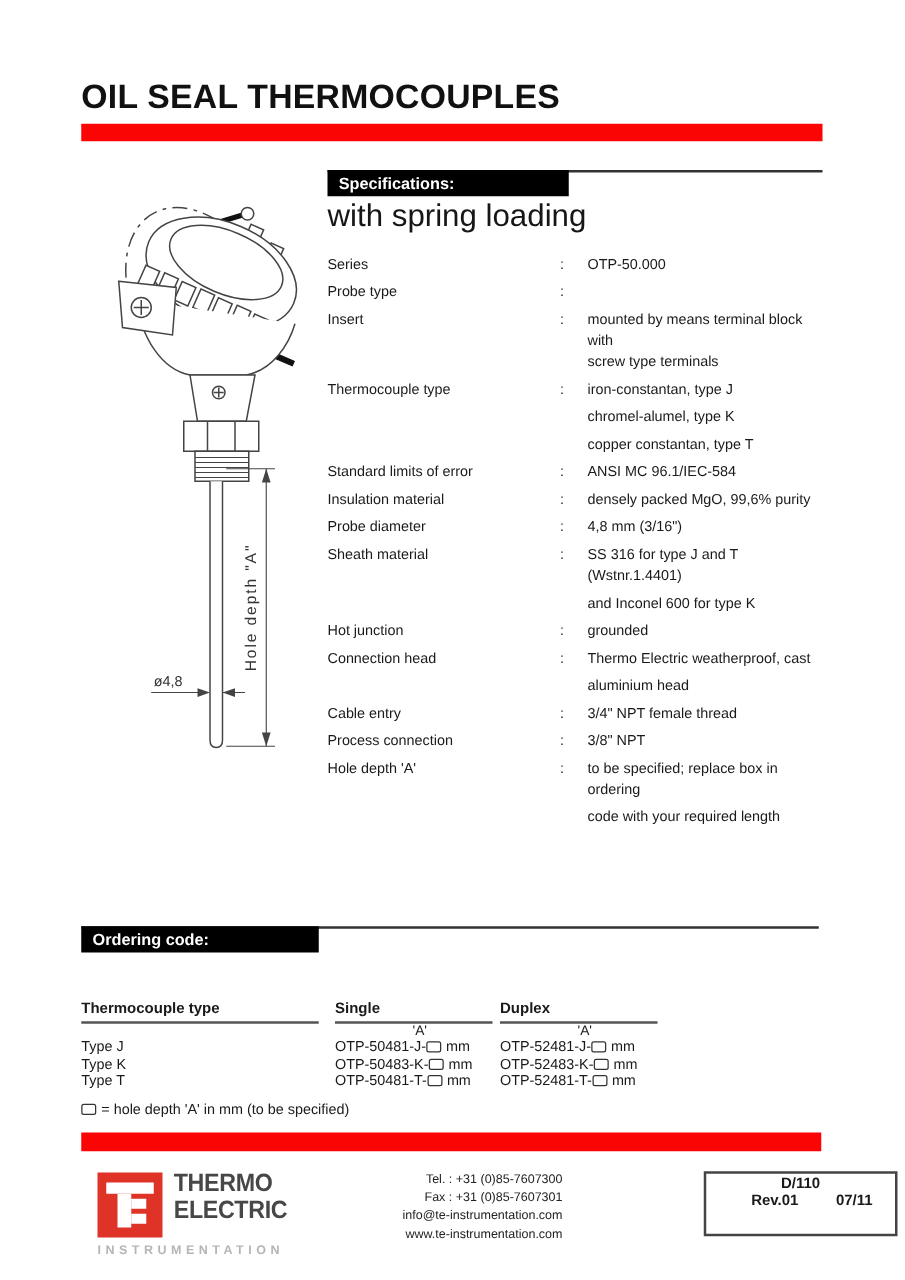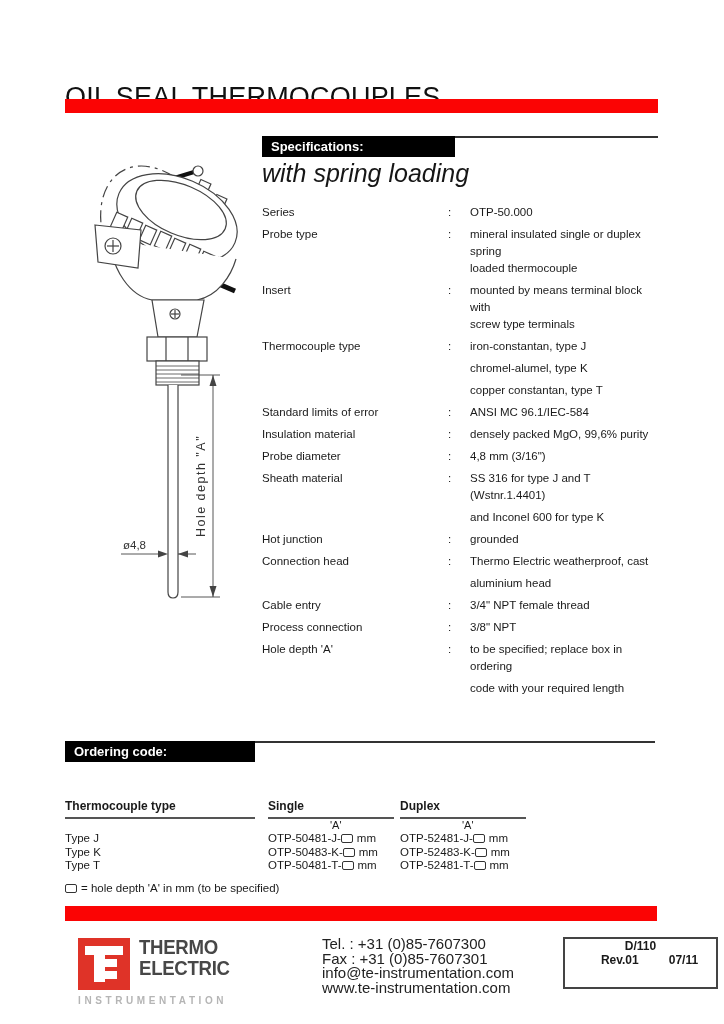--- a/index.html
+++ b/index.html
@@ -1,35 +1,35 @@
 <!DOCTYPE html>
 <html><head>
 <meta charset="utf-8">
 <style>
   html,body{margin:0;padding:0;background:#e8e8e8;}
   .page{position:relative;width:724px;height:1024px;background:#ffffff;margin:0 auto;
         font-family:"Liberation Sans", sans-serif;color:#1a1a1a;overflow:hidden;}
 
   
-  .doc-title{position:absolute;left:65px;top:64px;font-size:27px;font-weight:normal;
+  .doc-title{position:absolute;left:65px;top:44px;font-size:27px;font-weight:bold;
              letter-spacing:.2px;color:#111;}
   .redbar{position:absolute;background:#fb0404;}
   .redbar.top{left:65px;top:99px;width:593px;height:14px;}
   .redbar.bottom{left:65px;top:906px;width:592px;height:15px;}
 
   
   .sect-rule{position:absolute;height:2px;background:#333;}
   .blackbox{position:absolute;background:#000;color:#fff;font-size:13px;font-weight:bold;
             padding:3px 0 3px 9px;height:15px;line-height:15px;}
 
   
   .specs{position:absolute;left:262px;top:136px;width:400px;}
   .specs .sect-rule{left:0;top:0;width:396px;}
   .specs .blackbox{left:0;top:0;width:184px;}
-  .spec-subtitle{position:absolute;left:0;top:23px;font-size:25px;color:#161616;font-style:italic;}
+  .spec-subtitle{position:absolute;left:0;top:23px;font-size:25px;color:#161616;}
   .spec-rows{position:absolute;left:0;top:68px;width:400px;}
   .srow{display:grid;grid-template-columns:186px 22px 1fr;margin-bottom:5px;
         font-size:11.5px;}
   .srow .slabel,.srow .scolon,.vline{line-height:17px;}
   .vline.sp{margin-top:5px;}
 
   
   .ordering{position:absolute;left:65px;top:741px;width:594px;}
   .ordering .sect-rule{left:0;top:0;width:590px;}
   .ordering .blackbox{left:0;top:0;width:181px;}
@@ -54,21 +54,21 @@
   .logo-square .g{position:absolute;background:#fff;}
   .g.topbar{left:7px;top:8px;width:38px;height:9px;}
   .g.stem{left:16px;top:17px;width:11px;height:27px;}
   .g.arm1{left:27px;top:21px;width:12px;height:8px;}
   .g.arm2{left:27px;top:33px;width:12px;height:8px;}
   .logo-name{margin-left:9px;font-size:20px;font-weight:bold;color:#474747;
              line-height:21px;letter-spacing:-.3px;transform:scaleX(.93);
              transform-origin:left top;margin-top:-1px;}
   .logo-sub{position:absolute;left:78px;top:995px;font-size:10px;color:#b5b5b5;
             letter-spacing:3.6px;font-weight:bold;text-align:right;}
-  .contact{position:absolute;left:322px;top:937px;font-size:15px;line-height:14.5px;color:#222;}
+  .contact{position:absolute;left:322px;top:937px;font-size:10px;line-height:14.5px;color:#222;text-align:right;}
   .docbox{position:absolute;left:563px;top:937px;width:151px;height:48px;border:2px solid #444;
           display:flex;flex-direction:column;align-items:center;justify-content:flex-start;
           font-size:12px;font-weight:bold;}
   .docbox .revline span{display:inline-block;padding-left:18px;}
   .docbox .revline .rev{margin-right:12px;}
 
   
   .drawing{position:absolute;left:55px;top:148px;}
   .drawing svg{display:block;}
 </style>
@@ -156,24 +156,20 @@
       <div class="srow">
         <div class="slabel">Series</div>
         <div class="scolon">:</div>
         <div class="svalue">
             <div class="vline">OTP-50.000</div>
           </div>
       </div>
       <div class="srow">
         <div class="slabel">Probe type</div>
         <div class="scolon">:</div>
-        <div class="svalue">
-          <div class="vline">mineral insulated single or duplex spring</div>
-          <div class="vline">loaded thermocouple</div>
-        </div>
       </div>
       <div class="srow">
         <div class="slabel">Insert</div>
         <div class="scolon">:</div>
         <div class="svalue">
           <div class="vline">mounted by means terminal block with</div>
           <div class="vline">screw type terminals</div>
         </div>
       </div>
       <div class="srow">

